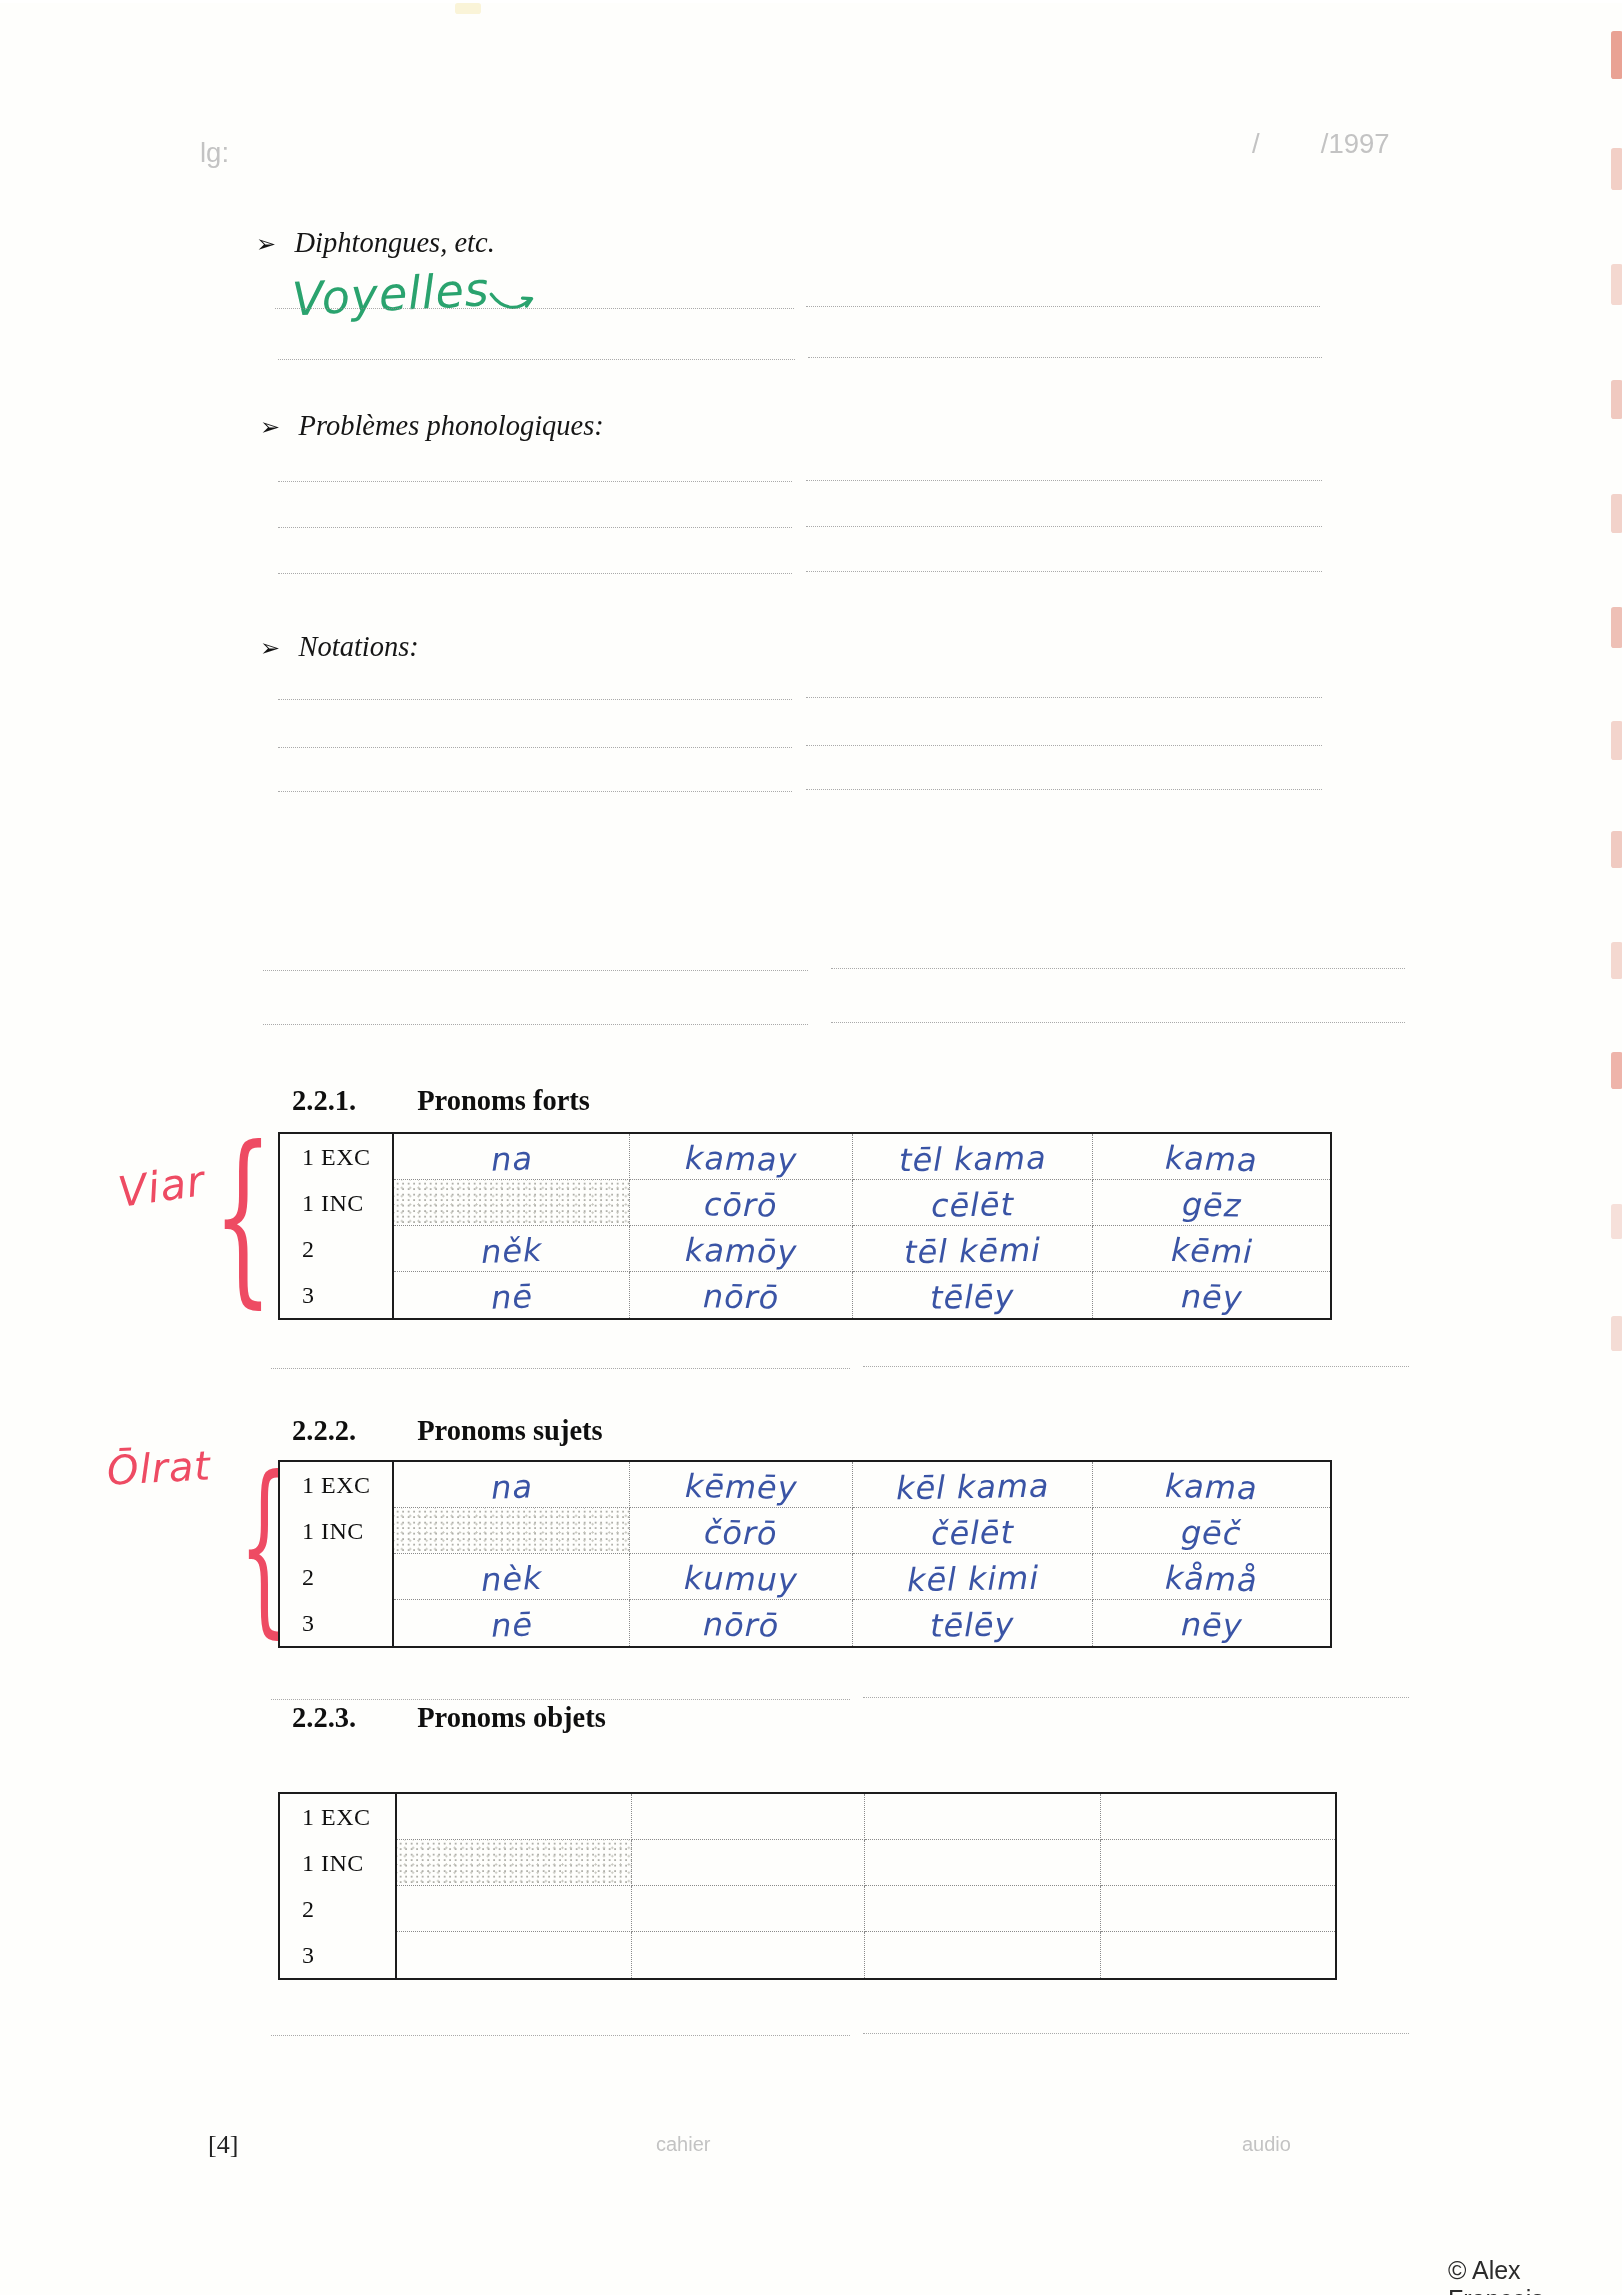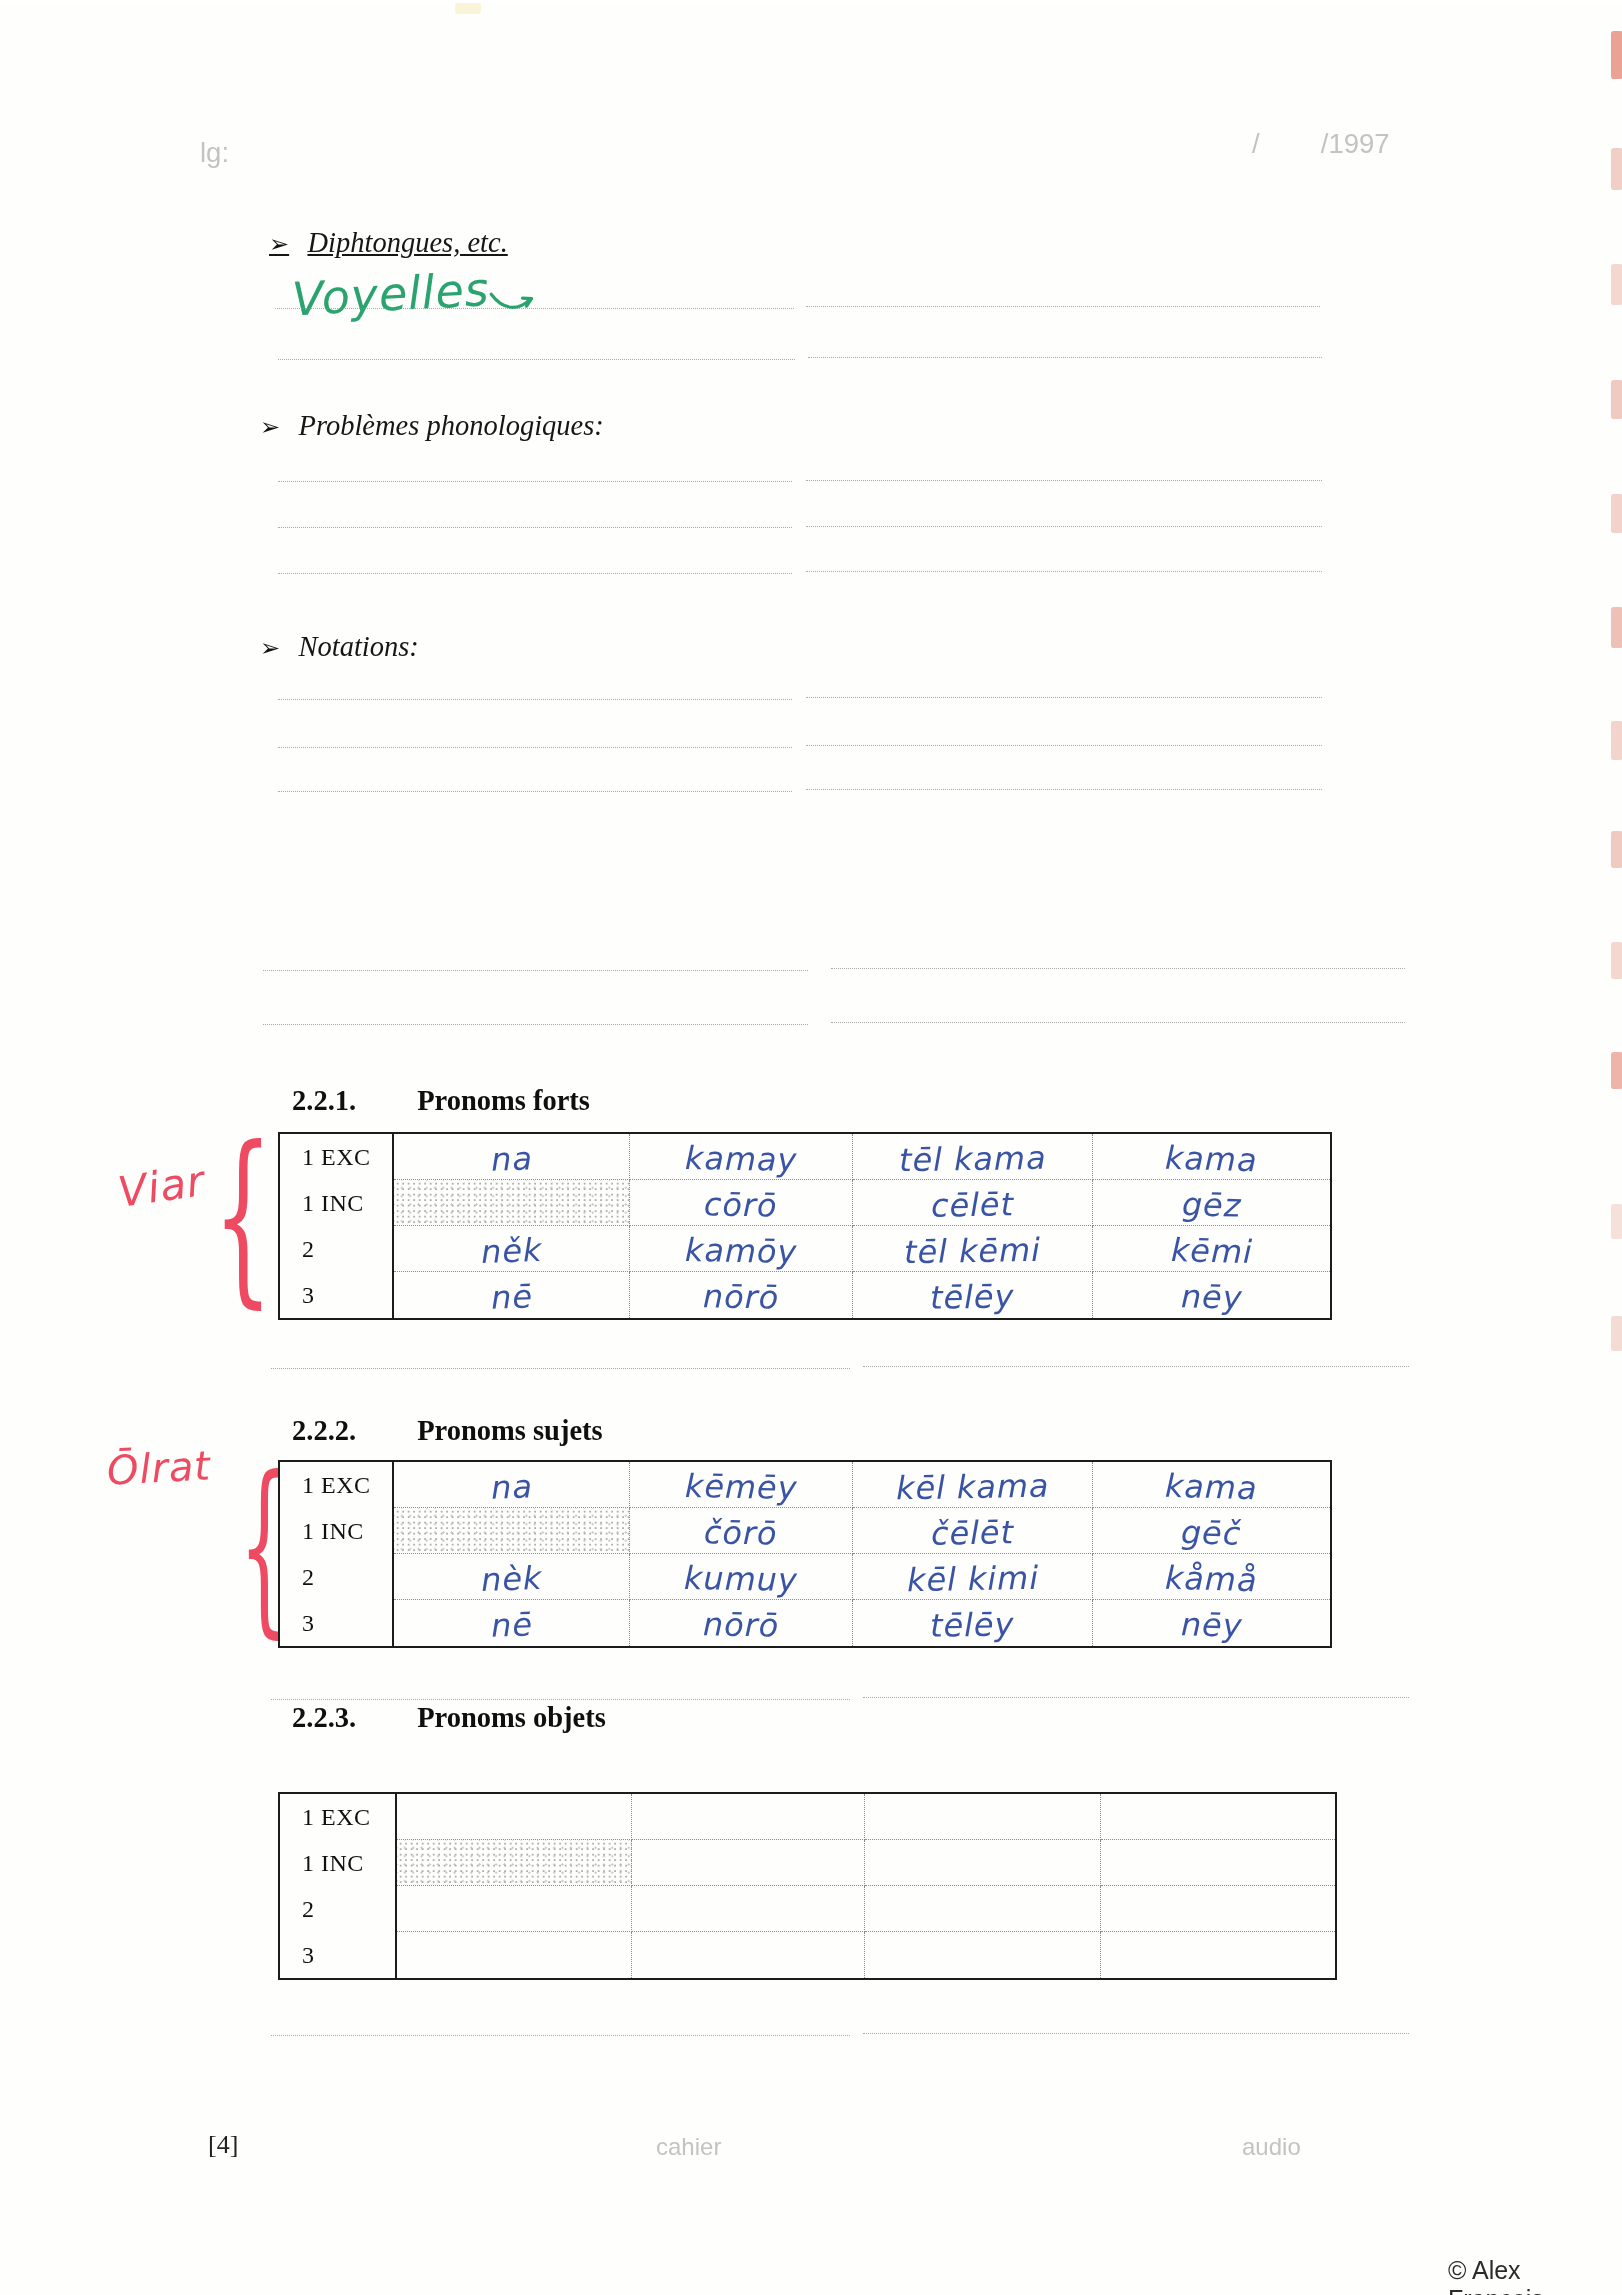--- a/index.html
+++ b/index.html
@@ -93,37 +93,37 @@
   .hand-cell:nth-child(5n+4) .hand{transform:rotate(-1deg);}
   .hand-cell:nth-child(5n) .hand{transform:rotate(1.5deg);}
   .shaded{
     background-image:
       radial-gradient(#b0b0aa 0.9px, transparent 1.3px),
       radial-gradient(#c8c8c0 0.9px, transparent 1.3px);
     background-size:5.5px 5.5px, 8.3px 8.3px;
     background-position:0.9px 0.9px, 3.7px 3.7px;
   }
   
-  .footer-text{position:absolute;font-size:24px;}
+  .footer-text{position:absolute;font-size:20px;}
   .copyright{
     position:absolute;left:1448px;top:2253px;
     font:25px "Liberation Sans",sans-serif;color:#2b2b2b;
   }
   
   .edge-mark{position:absolute;width:12px;border-radius:2.8px;}
 </style>
 </head>
 <body>
 
 <div class="page">
 
   <div class="pos faint" style="left:200px;top:134px;font-size:27.5px;">lg:</div>
   <div class="pos faint" style="left:1252px;top:125px;font-size:27.5px;white-space:pre;">/        /1997</div>
 
-  <div class="bullet-line" style="left:269px;top:224px;text-decoration:underline;">
+  <div class="bullet-line" style="left:256px;top:224px;">
     <span class="bullet-glyph">➢</span><span>Diphtongues, etc.</span>
   </div>
 
   <div class="voyelles hand ink-green">
     <span>Voyelles</span><svg width="48" height="31" viewBox="0 0 52 34" style="vertical-align:-13px;">
       <path d="M2 8 C 14 26, 30 28, 44 16 M36 14 L46 15 L40 23" fill="none" stroke="#2aa36e" stroke-width="3.5" stroke-linecap="round" stroke-linejoin="round"></path>
     </svg>
   </div>
 
   <div class="dotline" style="left:275px;top:305px;width:519px;"></div>

